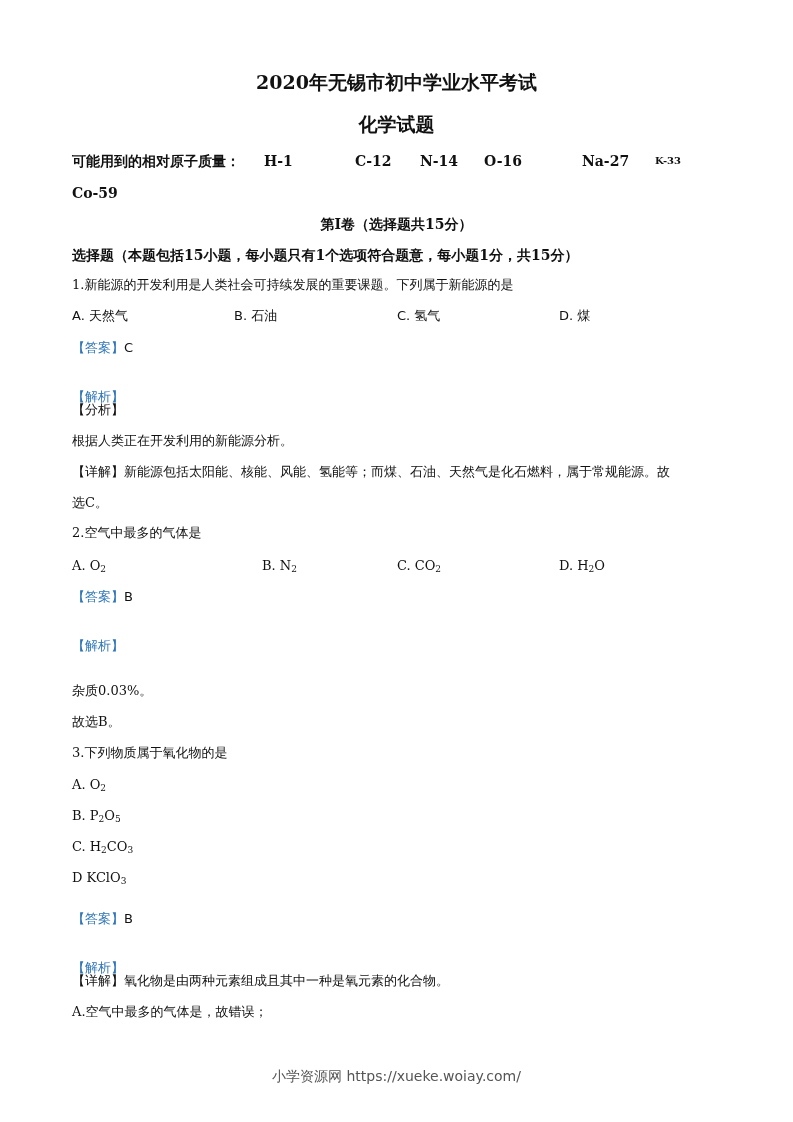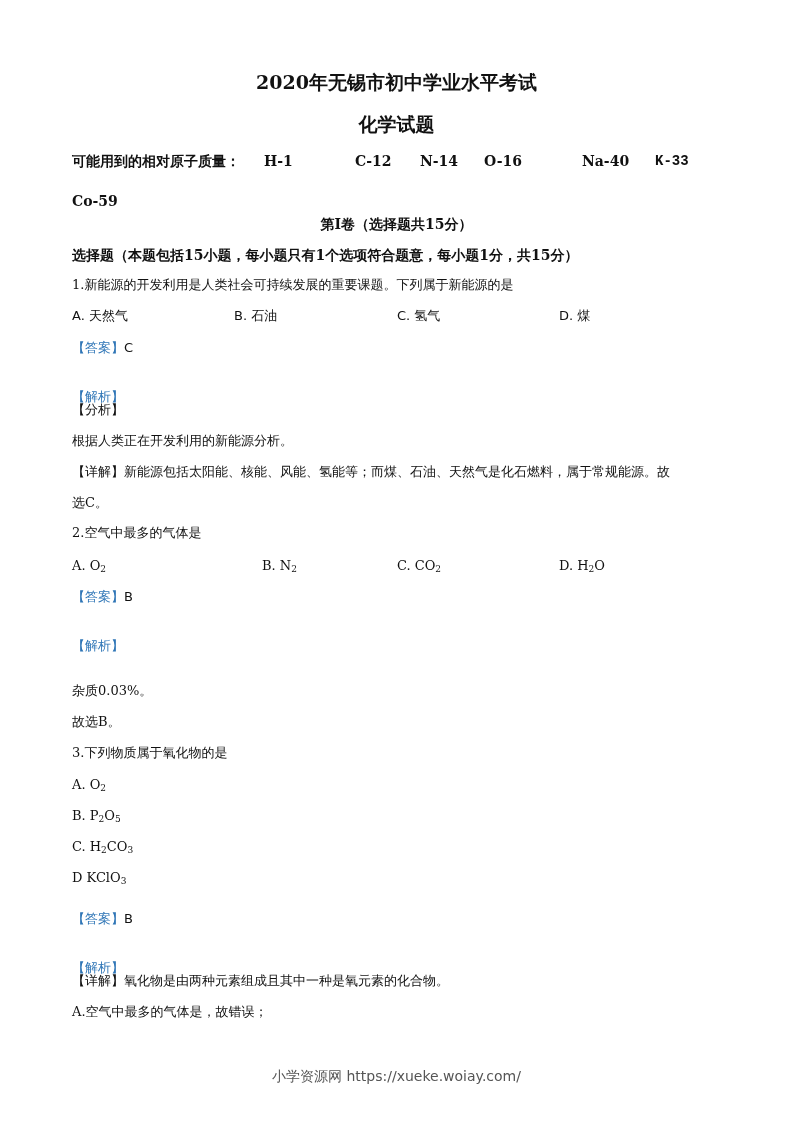--- a/index.html
+++ b/index.html
@@ -31,23 +31,23 @@
 <div class="page">
 
   <div class="title" style="top:70px;">2020年无锡市初中学业水平考试</div>
   <div class="title" style="top:112px;">化学试题</div>
 
   <div class="line bold" style="top:152px; font-size:14px;">可能用到的相对原子质量：</div>
   <div class="opt bold" style="top:152px; left:264px; font-size:14px;">H-1</div>
   <div class="opt bold" style="top:152px; left:355px; font-size:14px;">C-12</div>
   <div class="opt bold" style="top:152px; left:420px; font-size:14px;">N-14</div>
   <div class="opt bold" style="top:152px; left:484px; font-size:14px;">O-16</div>
-  <div class="opt bold" style="top:152px; left:582px; font-size:14px;">Na-40</div>
-  <div class="opt bold" style="top:152px; left:655px; font-size:14px;font-family:Liberation Mono, monospace;">K-33</div>
-  <div class="line bold" style="top:184px; font-size:14px;margin-top:8px;">Co-59</div>
+  <div class="opt bold" style="top:152px; left:582px; font-size:14px;">Na-27</div>
+  <div class="opt bold" style="top:152px; left:655px; font-size:10px;">K-33</div>
+  <div class="line bold" style="top:184px; font-size:14px;">Co-59</div>
 
   <div class="line bold center" style="top:215px; font-size:14px;">第I卷（选择题共15分）</div>
   <div class="line bold" style="top:246px; font-size:14px;">选择题（本题包括15小题，每小题只有1个选项符合题意，每小题1分，共15分）</div>
 
   <div class="line" style="top:276px;">1.新能源的开发利用是人类社会可持续发展的重要课题。下列属于新能源的是</div>
   <div class="opt sans" style="top:307px; left:72px;">A.  天然气</div>
   <div class="opt sans" style="top:307px; left:234px;">B.  石油</div>
   <div class="opt sans" style="top:307px; left:397px;">C.  氢气</div>
   <div class="opt sans" style="top:307px; left:559px;">D.  煤</div>
 

